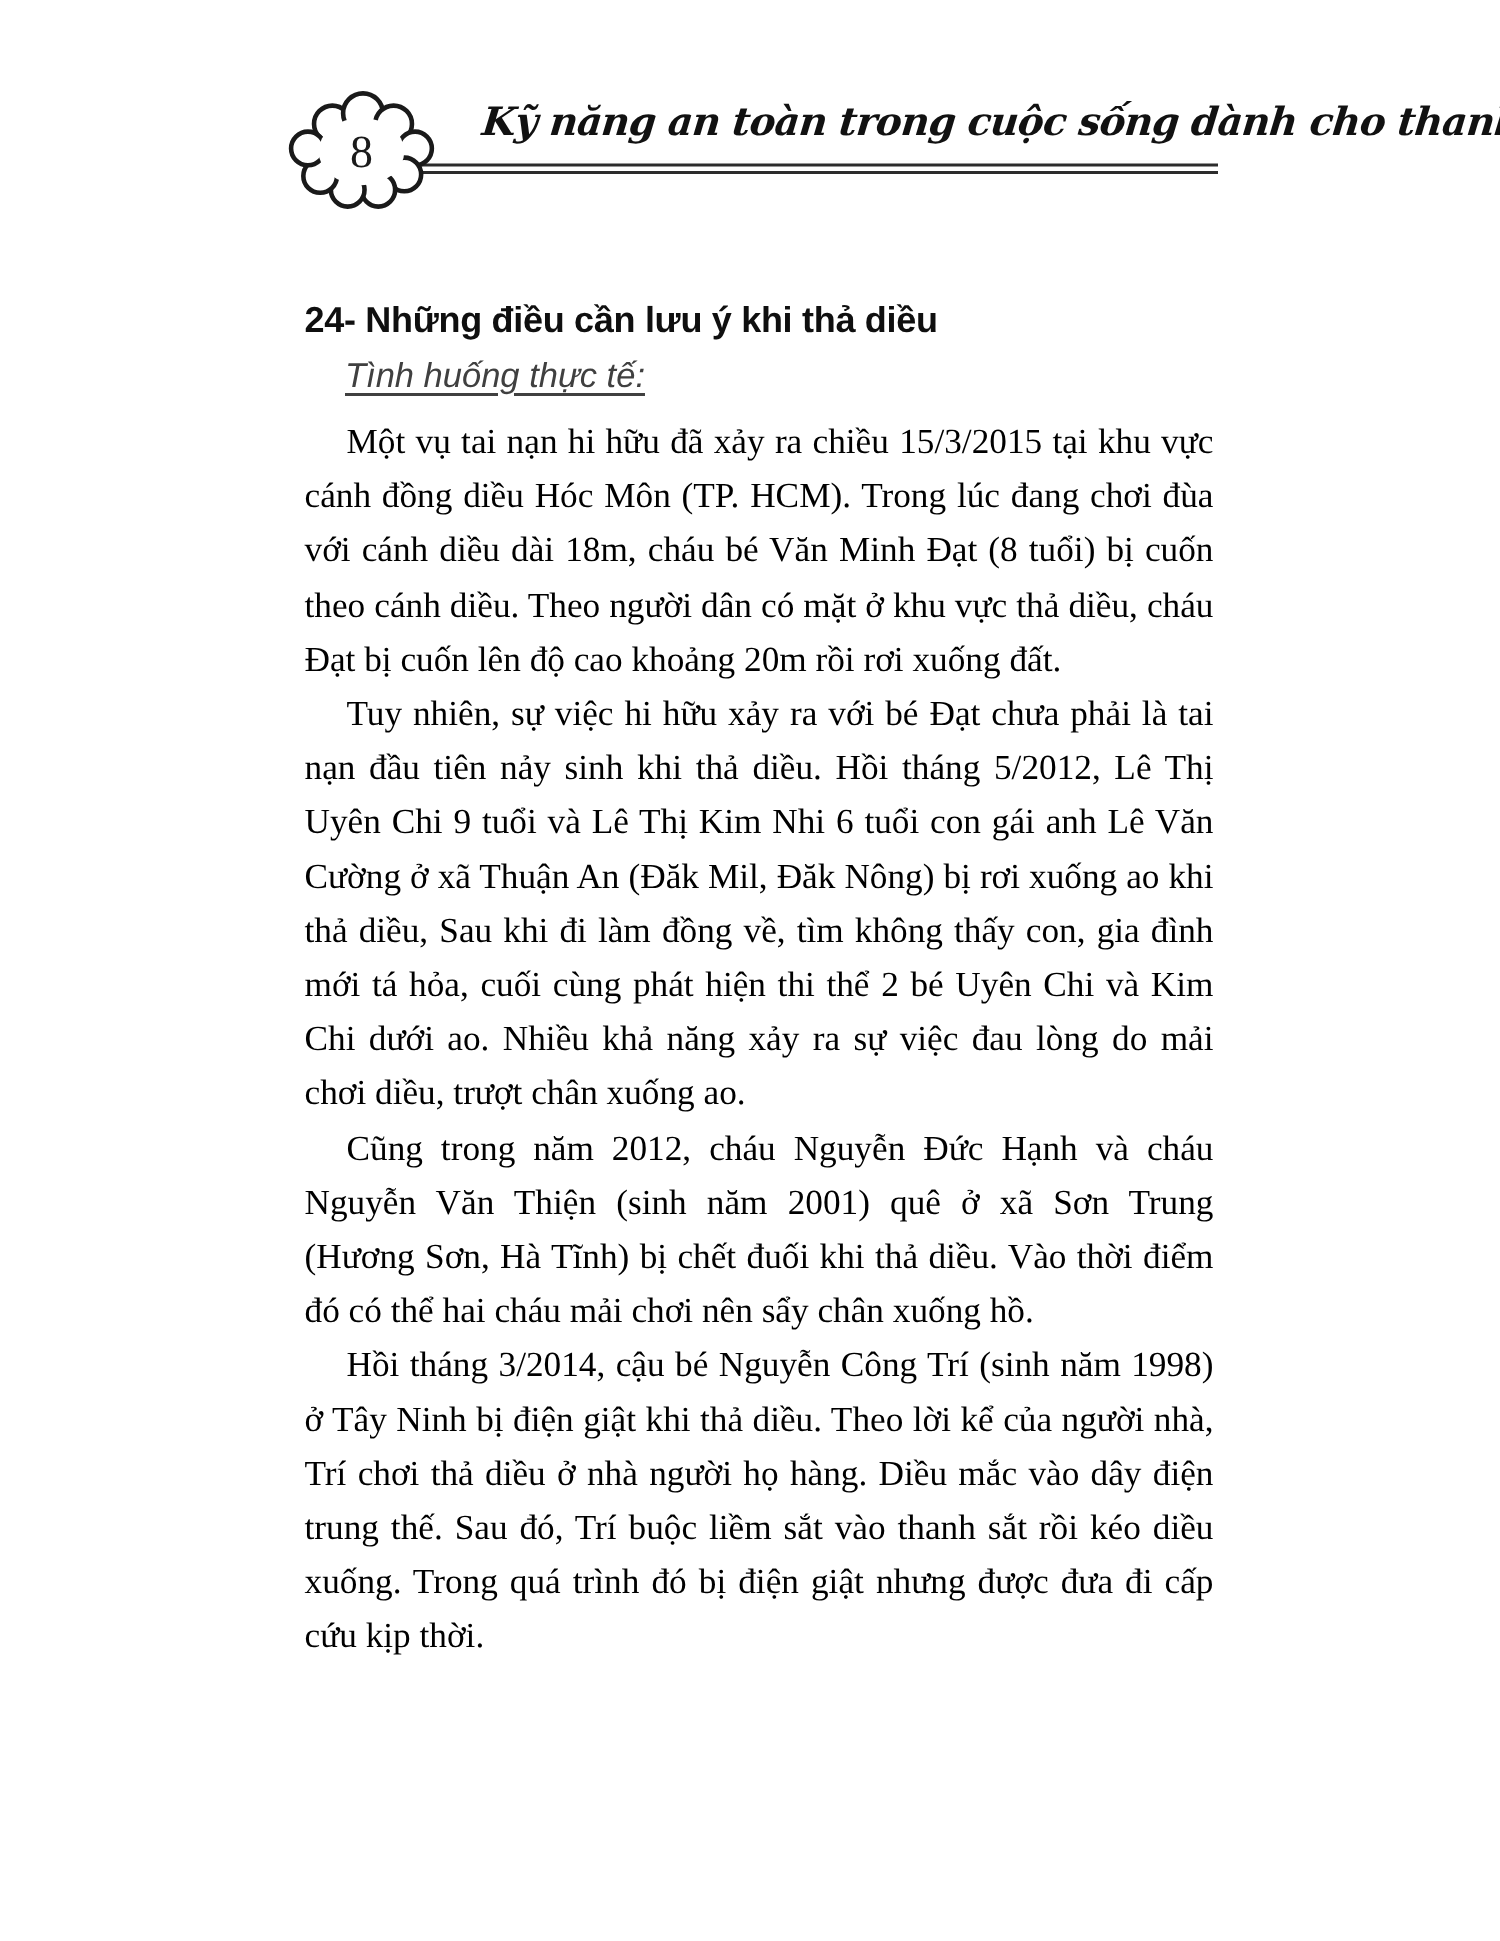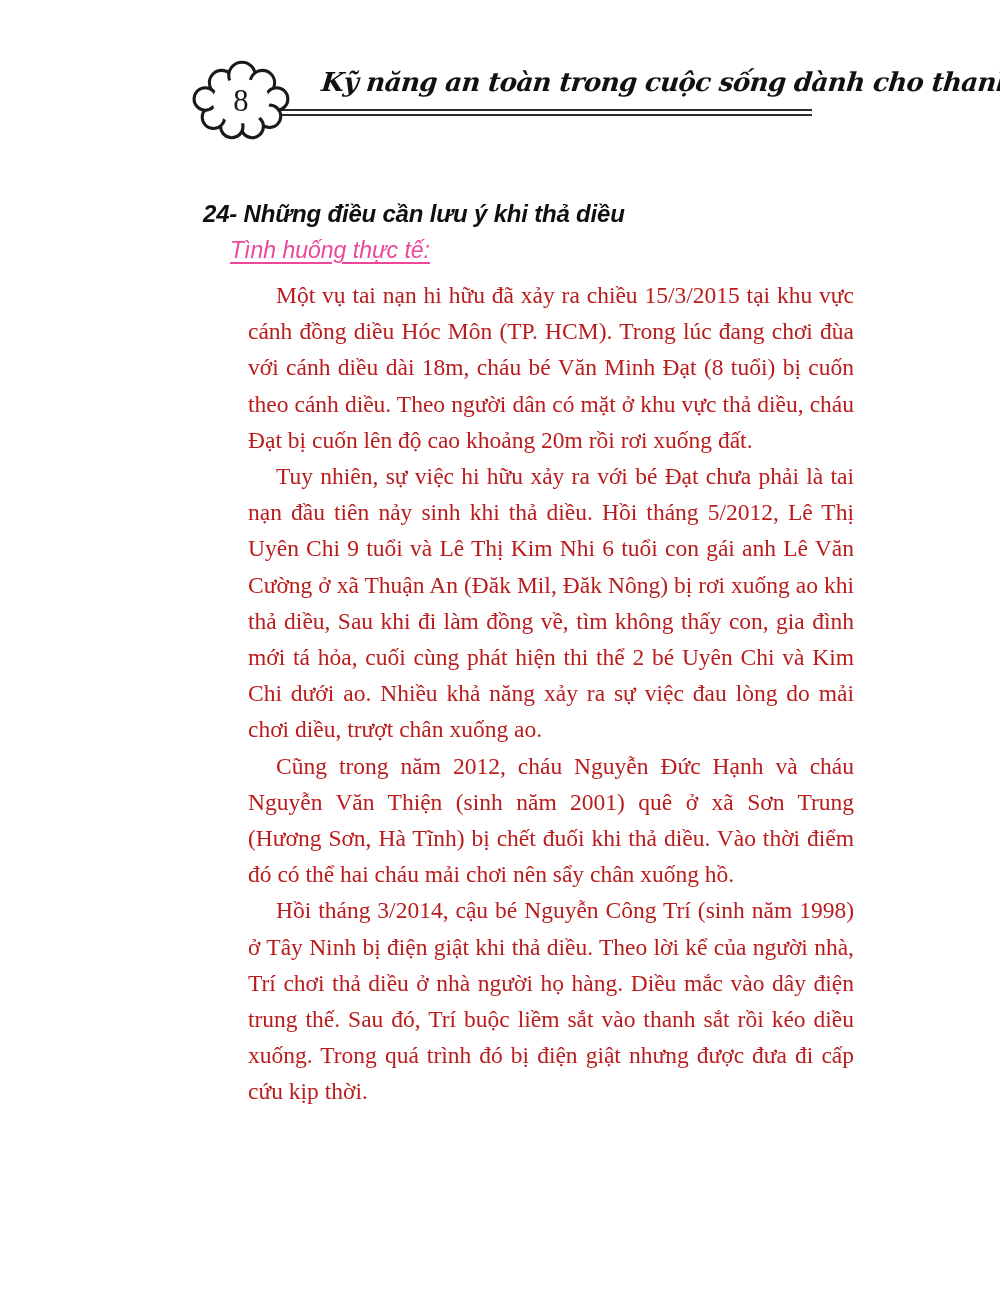--- a/index.html
+++ b/index.html
@@ -54,44 +54,42 @@
   .section-heading {
     position: absolute;
     left: 203px;
     top: 184px;
     width: 606px;
     font-family: "Liberation Sans", sans-serif;
     font-weight: 700;
     font-size: 24px;
     letter-spacing: -0.2px;
     color: #0f0f0f;
-    font-style: italic;
   }
   .subsection-heading {
     position: absolute;
     left: 230px;
     top: 237px;
     font-family: "Liberation Sans", sans-serif;
     font-style: italic;
     font-size: 23px;
-    color: #ec4899;
+    color: #404040;
     text-decoration: underline;
     text-underline-offset: 4px;
     text-decoration-thickness: 2px;
   }
   .body-text {
     position: absolute;
     left: 203px;
     top: 277px;
     width: 606px;
     font-size: 23.5px;
     line-height: 36.2px;
     text-align: justify;
-    color: #b91c1c;
-    margin-left: 45px;
+    color: #000000;
   }
   .body-text p {
     margin: 0;
     padding: 0;
     text-indent: 28px;
   }
 </style>
 </head>
 <body>
 

